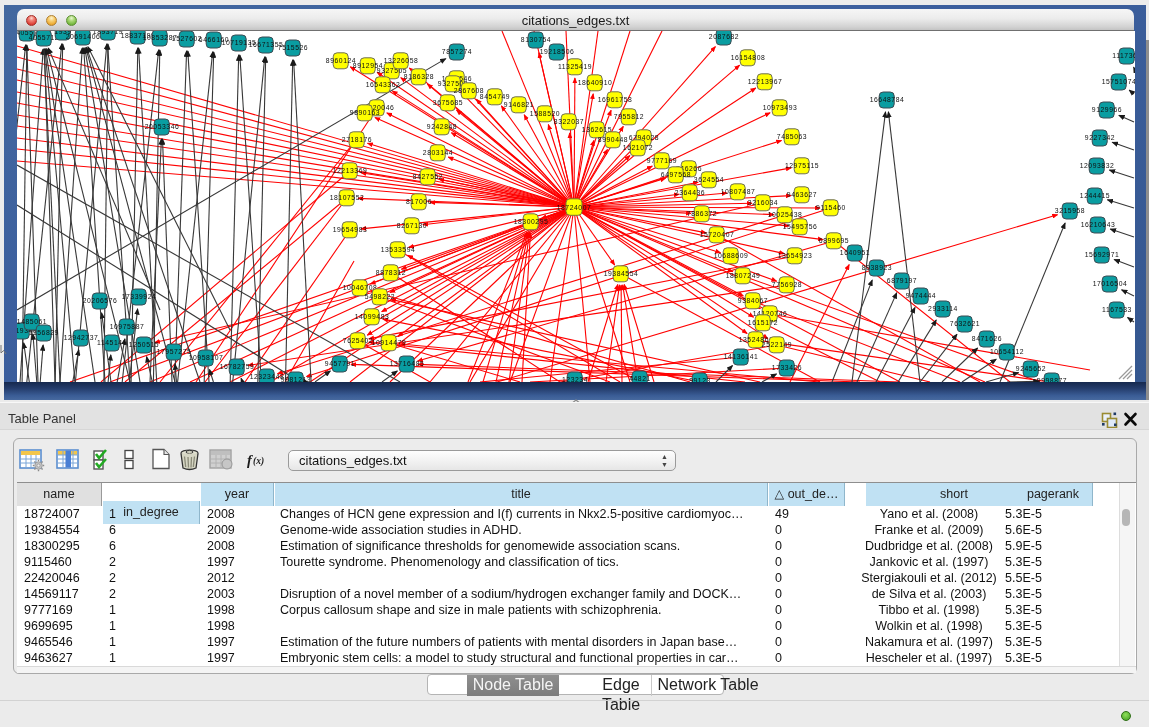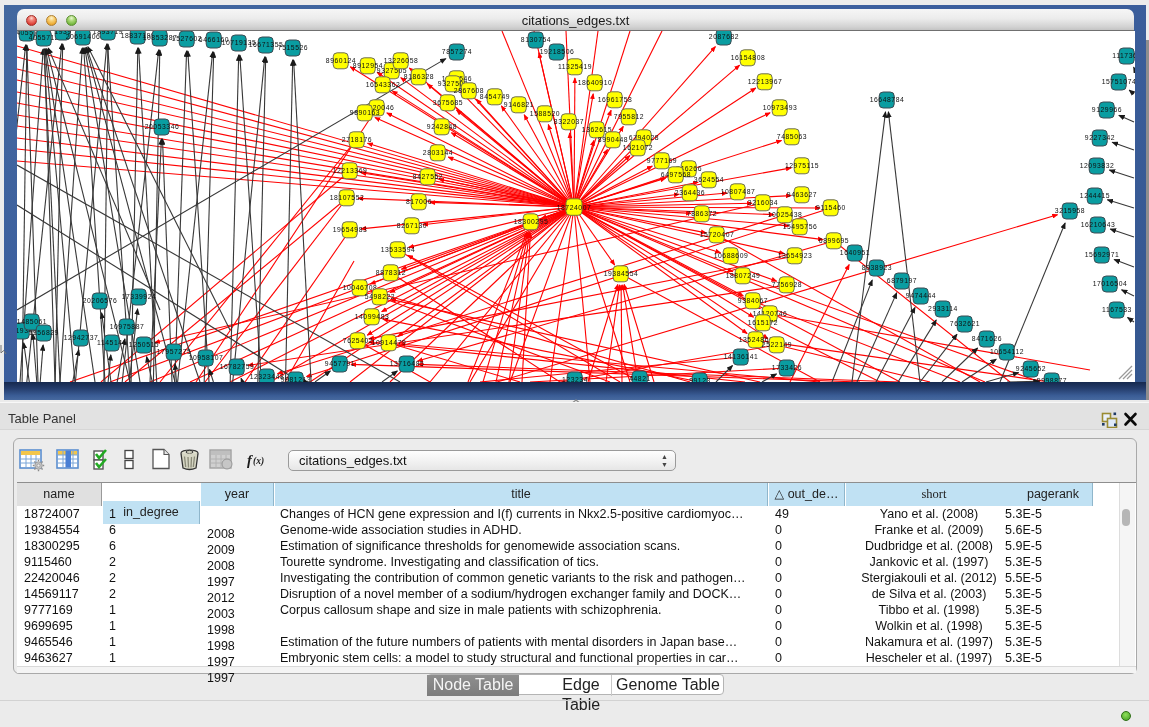--- a/index.html
+++ b/index.html
@@ -32,33 +32,33 @@
   border:1px solid #a9a9a9; border-radius:6px; }
 #twhite { left:17px; top:482px; width:1119px; height:184px; background:#fff;
   border-top:1px solid #8e8e8e; }
 .hd { position:absolute; top:483px; height:23px; background:#c0e1f3;
   border-right:1px solid #8fb6cb; font-size:12.5px; color:#222; text-align:center;
   line-height:23px; }
 .trow { position:absolute; left:17px; width:1093px; height:16px; font-size:12.5px; color:#111; }
 .trow .c { position:absolute; top:0; height:16px; line-height:15px; white-space:nowrap; overflow:hidden; }
 .c1 { left:7px;  width:82px; }
 .c2 { left:92px; width:96px; }
-.c3 { left:190px; width:70px;margin-top:20px; }
+.c3 { left:190px; width:70px; }
 .c4 { left:263px; width:492px; }
 .c5 { left:758px; width:74px; }
 .c6 { left:828px; width:168px; text-align:center; }
 .c7 { left:988px; width:90px; }
 #vsep { left:1119px; top:483px; width:16px; height:183px; background:#f5f5f5; border-left:1px solid #ddd; }
 #htrack { left:17px; top:666px; width:1119px; height:7px; background:#f4f4f4; border-top:1px solid #d9d9d9; }
 #sthumb { left:1122px; top:509px; width:8px; height:17px; background:#b6b6b6; border-radius:4px; }
 
 
 #tabs { left:427px; top:674px; width:297px; height:21px; background:#fff;
   border:1px solid #b4b4b4; border-radius:4px; overflow:hidden; font-size:12.5px; }
-.tab { position:absolute; top:0; height:21px; line-height:20px; text-align:center; color:#222; }
+.tab { position:absolute; top:0; height:21px; line-height:20px; text-align:center; color:#222;margin-left:40px; }
 #tab1 { left:0; width:92px; background:linear-gradient(#8f8f8f,#7c7c7c); color:#f5f5f5; }
 #tab2 { left:92px; width:93px; border-right:1px solid #c9c9c9; }
 #tab3 { left:185px; width:112px; }
 #statusline { left:0; top:700px; width:1149px; height:1px; background:#d2d2d2; }
 #mem { left:1058px; top:726px; font-size:13px; color:#222; }
 #memdot { left:1121px; top:711px; width:10px; height:10px; border-radius:50%;
   background:radial-gradient(circle at 45% 35%, #8fe05a, #3f9a1f); border:0.5px solid #2c6e12; }
 #dd { left:288px; top:450px; width:388px; height:21px; border:1px solid #9a9a9a;
   border-radius:5px; background:linear-gradient(#fefefe,#f0f0f0 60%,#e6e6e6);
   font-size:13px; color:#111; line-height:20px; padding-left:10px; }
@@ -662,21 +662,21 @@
  <text x="234" y="16" font-size="9.5" font-style="italic" font-weight="bold" fill="#1a1a1a" font-family="Liberation Serif, serif">(x)</text>
 </svg>
 
 <div class="abs" id="dd">citations_edges.txt<span id="ddst">▲<br>▼</span></div>
 
 <div class="hd" style="left:17px;width:85px;background:#e0e0e0;border-right:1px solid #9a9a9a;">name</div>
 <div class="hd" style="left:103px;width:97px;margin-top:18px;">in_degree</div>
 <div class="hd" style="left:201px;width:73px;">year</div>
 <div class="hd" style="left:275px;width:493px;">title</div>
 <div class="hd" style="left:769px;width:76px;">△ out_de…</div>
-<div class="hd" style="left:846px;width:177px;font-family:Liberation Serif, serif;">short</div>
+<div class="hd" style="left:866px;width:177px;">short</div>
 <div class="hd" style="left:1014px;width:79px;">pagerank</div>
 
 <div class="trow" style="top:507px">
     <span class="c c1">18724007</span>
     <span class="c c2">1</span>
     <span class="c c3">2008</span>
     <span class="c c4">Changes of HCN gene expression and I(f) currents in Nkx2.5‑positive cardiomyoc…</span>
     <span class="c c5">49</span>
     <span class="c c6">Yano et al. (2008)</span>
     <span class="c c7">5.3E‑5</span>
@@ -696,30 +696,29 @@
     <span class="c c3">2008</span>
     <span class="c c4">Estimation of significance thresholds for genomewide association scans.</span>
     <span class="c c5">0</span>
     <span class="c c6">Dudbridge et al. (2008)</span>
     <span class="c c7">5.9E‑5</span>
   </div>
 <div class="trow" style="top:555px">
     <span class="c c1">9115460</span>
     <span class="c c2">2</span>
     <span class="c c3">1997</span>
-    <span class="c c4">Tourette syndrome. Investigating and classification of tics.</span>
+    <span class="c c4">Tourette syndrome. Phenomenology and classification of tics.</span>
     <span class="c c5">0</span>
     <span class="c c6">Jankovic et al. (1997)</span>
     <span class="c c7">5.3E‑5</span>
   </div>
 <div class="trow" style="top:571px">
     <span class="c c1">22420046</span>
     <span class="c c2">2</span>
     <span class="c c3">2012</span>
-    <span class="c c4">Investigating the contribution of common genetic variants to the risk and pathogen…</span>
     <span class="c c5">0</span>
     <span class="c c6">Stergiakouli et al. (2012)</span>
     <span class="c c7">5.5E‑5</span>
   </div>
 <div class="trow" style="top:587px">
     <span class="c c1">14569117</span>
     <span class="c c2">2</span>
     <span class="c c3">2003</span>
     <span class="c c4">Disruption of a novel member of a sodium/hydrogen exchanger family and DOCK…</span>
     <span class="c c5">0</span>
@@ -762,16 +761,16 @@
     <span class="c c7">5.3E‑5</span>
   </div>
 
 <div class="abs" id="vsep"></div>
 <div class="abs" id="htrack"></div>
 <div class="abs" id="sthumb"></div>
 
 <div class="abs" id="tabs"></div>
 <div class="abs tab" id="tab1" style="left:427px;top:675px;">Node Table</div>
 <div class="abs tab" id="tab2" style="left:519px;top:675px;padding-left:32px;">Edge Table</div>
-<div class="abs tab" id="tab3" style="left:612px;top:675px;">Genome Table</div>
+<div class="abs tab" id="tab3" style="left:612px;top:675px;">Network Table</div>
 <div class="abs" id="statusline"></div>
 <div class="abs" id="mem">Memory: OK</div>
 <div class="abs" id="memdot"></div>
 
 </body></html>

